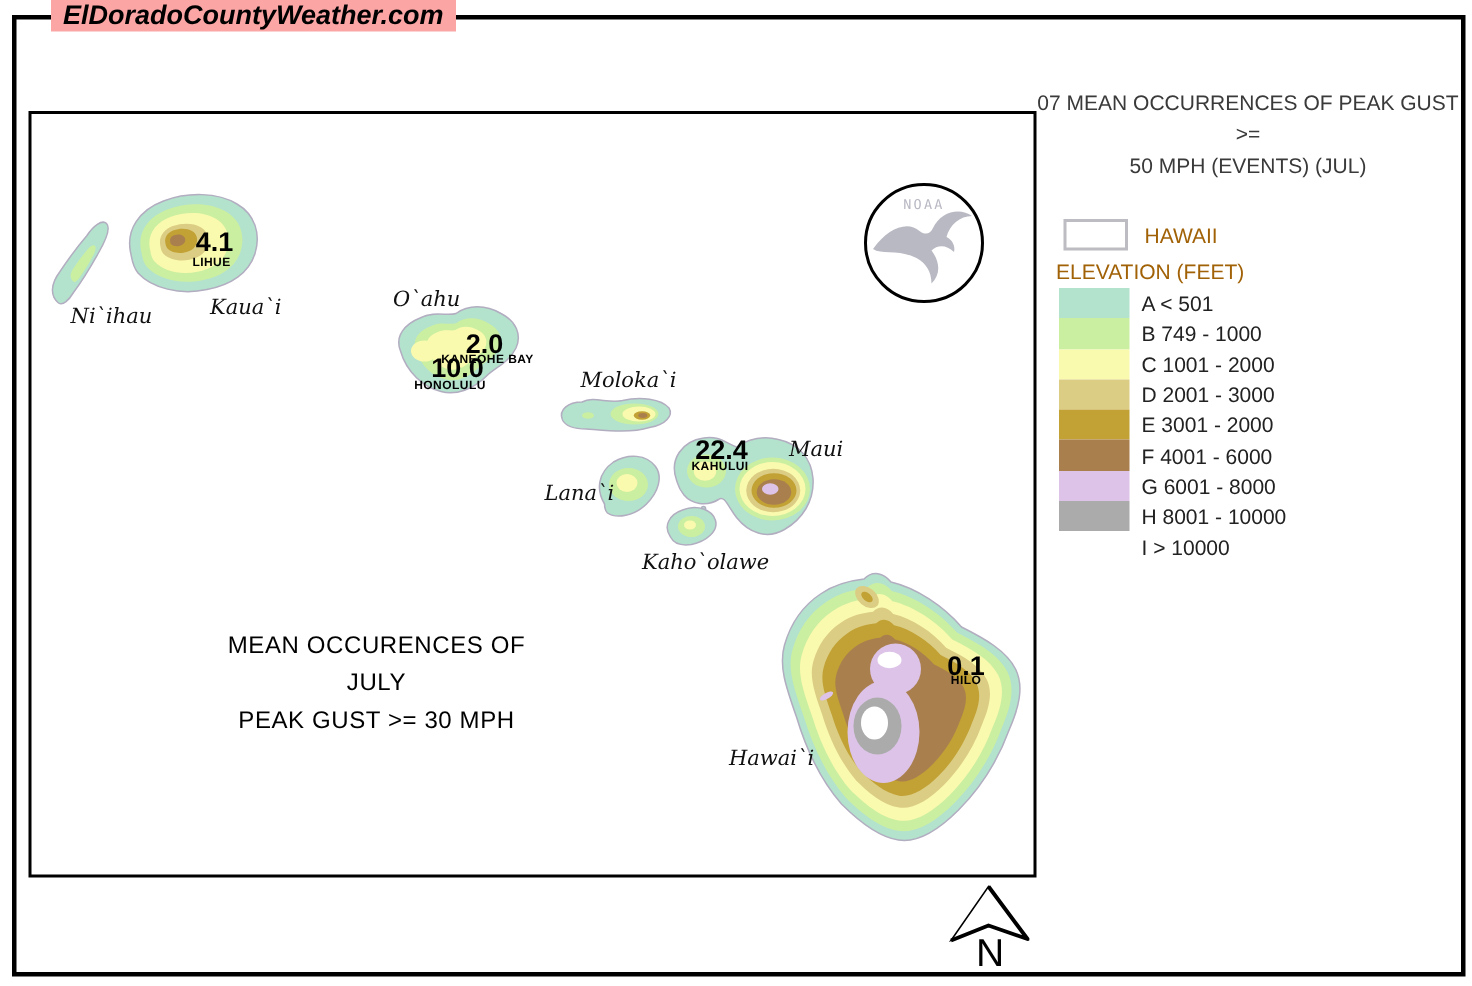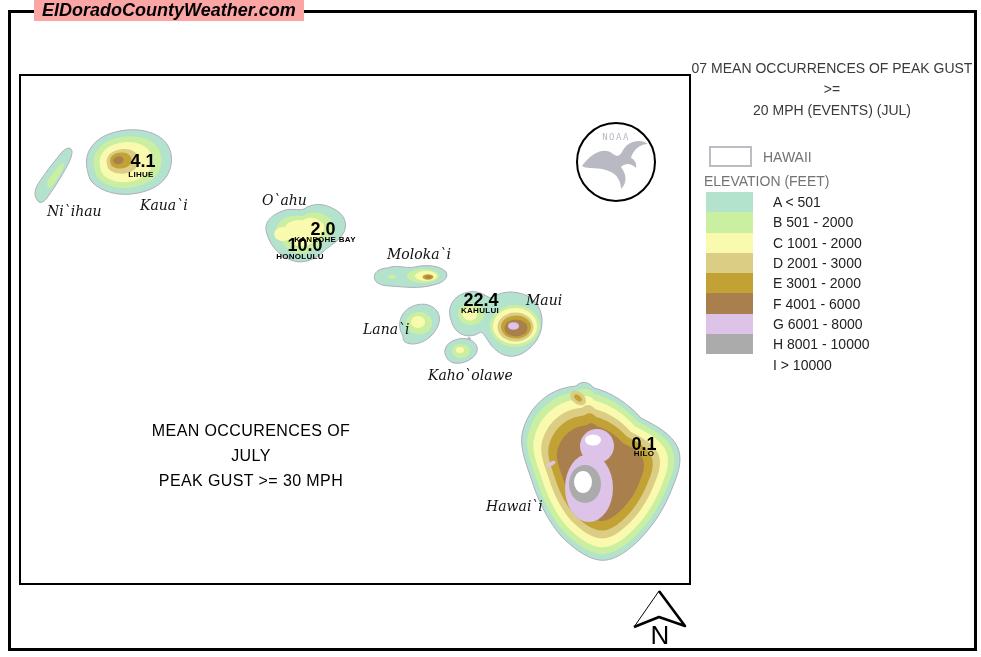--- a/index.html
+++ b/index.html
@@ -46,43 +46,43 @@
 
   .noaa{position:absolute;left:555px;top:46px;width:76px;height:76px;
         border:2px solid #000000;border-radius:50%;}
   .noaa-text{position:absolute;left:50%;top:8px;transform:translateX(-50%);
              font-family:"DejaVu Sans Mono",monospace;font-size:9px;letter-spacing:1.5px;
              color:#b9b9c4;}
   .noaa-bird{position:absolute;left:0;top:10px;}
 
   .hawaii-row{position:absolute;left:709px;top:146px;display:flex;align-items:center;}
   .hawaii-box{width:39px;height:17px;border:2px solid #bcbcc2;background:#fff;margin-right:11px;}
-  .hawaii-label,.elev-title,.llabel{font-size:14px;color:#737373;white-space:nowrap;}
+  .hawaii-label,.elev-title,.llabel{font-size:14px;color:#a16207;white-space:nowrap;}
   .elev-title{position:absolute;left:704px;top:173px;}
   .legend{position:absolute;left:706px;top:192px;}
   .lrow{display:flex;align-items:center;height:20.3px;}
   .lsw{width:47px;height:20.3px;flex:0 0 47px;}
   .s0{background:var(--elev-a)} .s1{background:var(--elev-b)} .s2{background:var(--elev-c)}
   .s3{background:var(--elev-d)} .s4{background:var(--elev-e)} .s5{background:var(--elev-f)}
   .s6{background:var(--elev-g)} .s7{background:var(--elev-h)} .s8{background:var(--elev-i)}
-  .llabel{margin-left:20px;color:#222;}
+  .llabel{margin-left:8px;color:#222;}
 
   .north{position:absolute;left:626px;top:586px;width:70px;height:70px;}
   .north-n{position:absolute;left:34px;top:36px;transform:translateX(-50%);
            font-size:26px;line-height:1;}
 </style>
 </head>
 <body>
 
 <div class="outer-frame"></div>
 <div class="site-header">ElDoradoCountyWeather.com</div>
 
 <div class="panel-title">
   <div>07 MEAN OCCURRENCES OF PEAK GUST &gt;=</div>
-  <div>20 MPH (EVENTS) (JUL)</div>
+  <div>50 MPH (EVENTS) (JUL)</div>
 </div>
 
 <div class="map-box">
 
   <svg class="islands" width="668" height="505" viewBox="0 0 668 505">
     <defs>
       <path id="p-niihau" d="M18,126 C12,121 13,113 19,105 C25,96 31,88 37,81 C41,75 47,70 50,73 C53,76 49,85 45,92 C40,101 34,111 28,119 C25,124 21,128 18,126 Z"></path>
       <path id="p-kauai" d="M66,92 C63,77 72,64 88,58 C104,52 124,52 137,60 C149,67 153,80 149,93 C145,106 133,114 117,117 C99,121 80,116 71,106 C67,101 67,96 66,92 Z"></path>
       <path id="p-oahu" d="M246,158 C242,148 249,140 259,136 C269,131 277,135 283,133 C291,127 303,127 313,133 C323,138 327,147 323,156 C318,166 309,169 303,175 C295,183 283,188 273,185 C261,182 250,172 246,158 Z"></path>
       <path id="p-molokai" d="M354,204 C351,197 358,192 367,192 C375,188 384,193 394,191 C406,188 420,190 425,196 C428,201 423,207 412,209 C399,213 383,211 370,210 C362,210 356,208 354,204 Z"></path>
@@ -206,21 +206,21 @@
 
 <div class="elev-title">ELEVATION (FEET)</div>
 
 <div class="legend">
   <div class="lrow">
       <div class="lsw s0"></div>
       <span class="llabel">A &lt; 501</span>
     </div>
   <div class="lrow">
       <div class="lsw s1"></div>
-      <span class="llabel">B 501 - 2000</span>
+      <span class="llabel">B 749 - 1000</span>
     </div>
   <div class="lrow">
       <div class="lsw s2"></div>
       <span class="llabel">C 1001 - 2000</span>
     </div>
   <div class="lrow">
       <div class="lsw s3"></div>
       <span class="llabel">D 2001 - 3000</span>
     </div>
   <div class="lrow">

